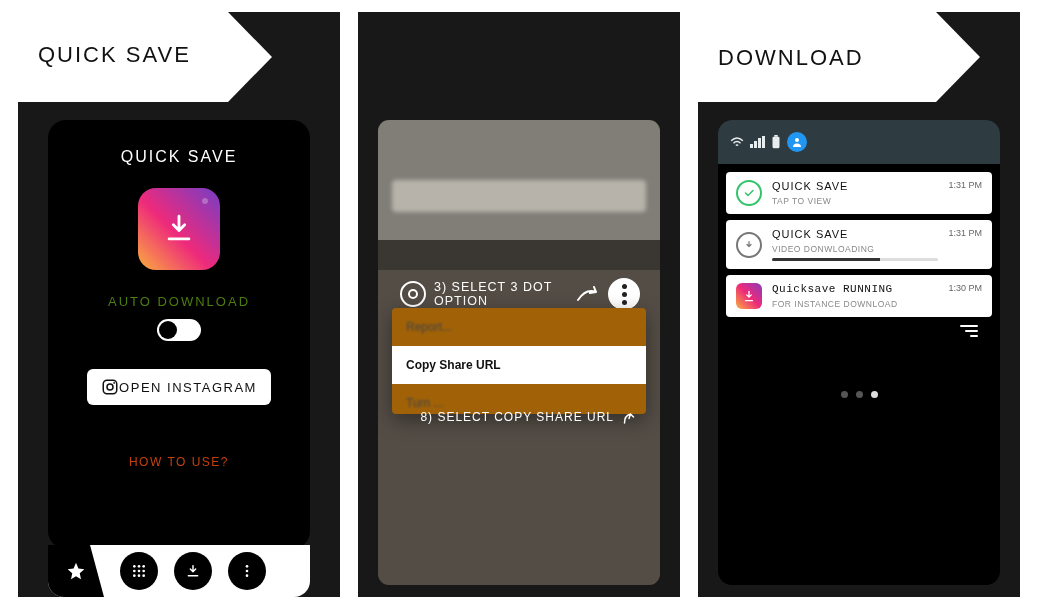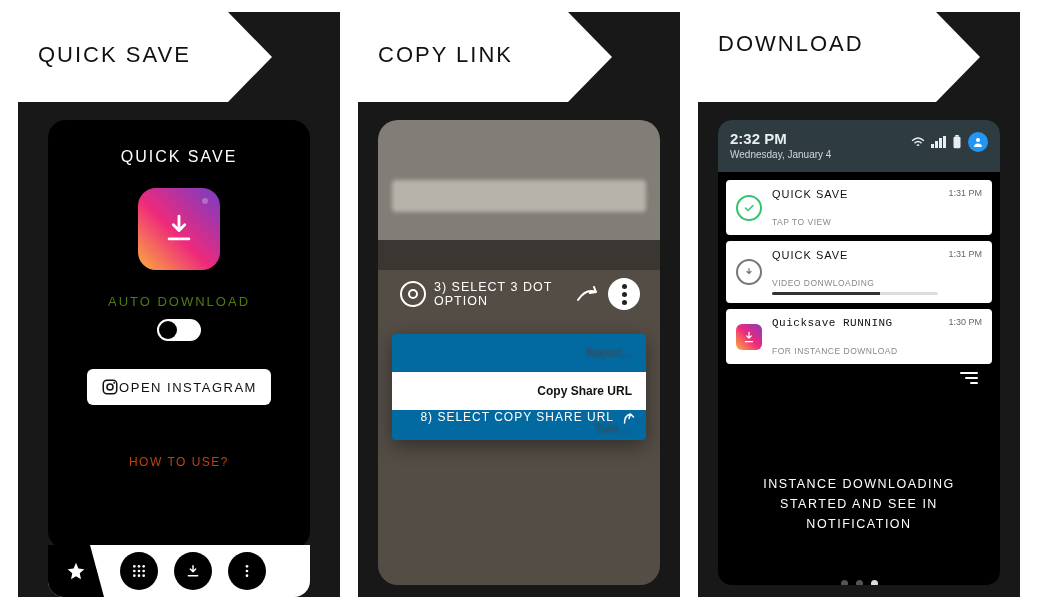--- a/index.html
+++ b/index.html
@@ -42,21 +42,21 @@
     border-left: 44px solid #fff;
   }
   .banner-text {
     position: absolute;
     top: 30px; left: 20px;
     font-size: 22px;
     letter-spacing: 2px;
     color: #111;
     font-weight: 500;
   }
-  .banner-text.two-line { top: 18px; line-height: 1.25; }
+  .banner-text.two-line { top: 32px; line-height: 1.25; }
 
   
   .device {
     position: absolute;
     left: 30px; right: 30px;
     top: 108px; bottom: 48px;
     background: #000;
     border-radius: 18px;
     display: flex;
     flex-direction: column;
@@ -143,21 +143,21 @@
     border-radius: 50%;
     display:flex;align-items:center;justify-content:center;
   }
 
   
   .p2-inner {
     position: absolute;
     left: 20px; right: 20px;
     top: 108px; bottom: 12px;
     background: #3a3632;
-    border-radius: 20px;
+    border-radius: 11px;
     overflow: hidden;
     filter: blur(0px);
   }
   .p2-bg-top {
     position:absolute;top:0;left:0;right:0;height:120px;
     background:#c8c3bb; opacity:0.5;
   }
   .p2-bg-mid {
     position:absolute;top:150px;left:0;right:0;bottom:0;
     background:#6a6158;opacity:0.55;
@@ -173,24 +173,23 @@
   }
   .step3 .txt { font-size:12.5px; letter-spacing:1px; flex:1; }
   .dot3 {
     width:32px;height:32px;border-radius:50%;background:#fff;
     display:flex;flex-direction:column;align-items:center;justify-content:center;gap:3px;
   }
   .dot3 span{width:5px;height:5px;background:#222;border-radius:50%;}
   .ig-circle{width:26px;height:26px;border:2px solid #fff;border-radius:50%;display:flex;align-items:center;justify-content:center;}
   .ig-circle span{width:10px;height:10px;border:2px solid #fff;border-radius:50%;}
   .menu-box{
-    position:absolute; top:214px; left:14px; right:14px;
-    background:#0369a1; border-radius:4px; overflow:hidden;
+    position:absolute; top:188px; left:14px; right:14px;
+    background:#a16207; border-radius:4px; overflow:hidden;
     box-shadow: 0 6px 20px rgba(0,0,0,.4);
-    text-align: right;
   }
   .menu-item{padding:12px 14px;font-size:12px;color:#444;filter:blur(1.2px);}
   .menu-item.active{background:#fff;filter:none;color:#111;font-weight:600;}
   .step4{
     position:absolute; top:288px; left:22px; right:22px;
     color:#fff; font-size:12px; letter-spacing:1px;
     display:flex;align-items:center;justify-content:flex-end;gap:6px;
   }
 
   
@@ -210,21 +209,21 @@
   .avatar{width:20px;height:20px;border-radius:50%;background:#2196f3;display:flex;align-items:center;justify-content:center;}
   .notif-list{padding:8px 8px;display:flex;flex-direction:column;gap:6px;}
   .notif{
     background:#fff;border-radius:4px;padding:8px 10px;
     display:flex;align-items:center;gap:10px;
     box-shadow:0 1px 2px rgba(0,0,0,.2);
   }
   .notif .ico{width:26px;height:26px;border-radius:50%;display:flex;align-items:center;justify-content:center;flex-shrink:0;}
   .notif .body{flex:1;display:flex;flex-direction:column;}
   .notif .title{font-size:11px;letter-spacing:1px;color:#111;}
-  .notif .sub{font-size:8.5px;color:#888;letter-spacing:.5px;margin-top:17px;}
+  .notif .sub{font-size:8.5px;color:#888;letter-spacing:.5px;margin-top:4px;}
   .notif .ts{font-size:9px;color:#666;align-self:flex-start;}
   .notif .progress{height:3px;background:#ddd;border-radius:2px;margin-top:4px;overflow:hidden;}
   .notif .progress span{display:block;height:100%;width:65%;background:#333;}
   .eq-icon{align-self:flex-end;margin:2px 14px 0 0;display:flex;flex-direction:column;gap:3px;align-items:flex-end;}
   .eq-icon span{height:2px;background:#fff;border-radius:1px;}
   .p3-text{
     color:#fff;text-align:center;font-size:12.5px;letter-spacing:1.5px;
     padding:0 26px;margin-top:82px;line-height:1.6;
   }
   .dots{display:flex;gap:8px;justify-content:center;margin-top:46px;}
@@ -288,23 +287,20 @@
       <svg width="16" height="16" viewBox="0 0 24 24">
           <circle cx="12" cy="5" r="2" fill="#fff"></circle>
           <circle cx="12" cy="12" r="2" fill="#fff"></circle>
           <circle cx="12" cy="19" r="2" fill="#fff"></circle>
         </svg>
     </div>
   </div>
 </div>
 
 <div class="panel panel2">
-  <div class="banner">
-    <div class="banner-text">COPY LINK</div>
-  </div>
   <div class="p2-inner">
     <div class="p2-bg-top"></div>
     <div class="p2-bg-mid"></div>
     <div class="blur-bar" style="top:60px;"></div>
     <div class="step3">
       <span class="ig-circle">
           <span></span>
         </span>
       <span class="txt">3) SELECT 3 DOT OPTION</span>
       <svg width="24" height="16" viewBox="0 0 24 16">
@@ -331,24 +327,20 @@
 </div>
 
 <div class="panel panel3">
   <div class="banner wide">
     <div class="banner-text two-line">
       <div>DOWNLOAD</div>
     </div>
   </div>
   <div class="p3-inner">
     <div class="statusbar">
-      <div class="status-left">
-        <div class="time">2:32 PM</div>
-        <div class="date">Wednesday, January 4</div>
-      </div>
       <div class="status-right">
         <svg width="14" height="12" viewBox="0 0 24 20">
             <path d="M2 8 Q12 -2 22 8 M6 12 Q12 6 18 12 M10 16 Q12 14 14 16" stroke="#e8eef0" stroke-width="2.5" fill="none"></path>
           </svg>
         <div class="sig">
             <span style="height:4px"></span>
             <span style="height:7px"></span>
             <span style="height:10px"></span>
             <span style="height:12px"></span>
           </div>
@@ -407,20 +399,19 @@
         </div>
         <div class="ts">1:30 PM</div>
       </div>
       <div class="eq-icon">
         <span style="width:18px"></span>
           <span style="width:13px"></span>
           <span style="width:8px"></span>
       </div>
     </div>
 
-    <div class="p3-text">INSTANCE DOWNLOADING STARTED AND SEE IN NOTIFICATION</div>
     <div class="dots">
       <span></span>
       <span></span>
       <span class="on"></span>
     </div>
   </div>
 </div>
 
 </body></html>

